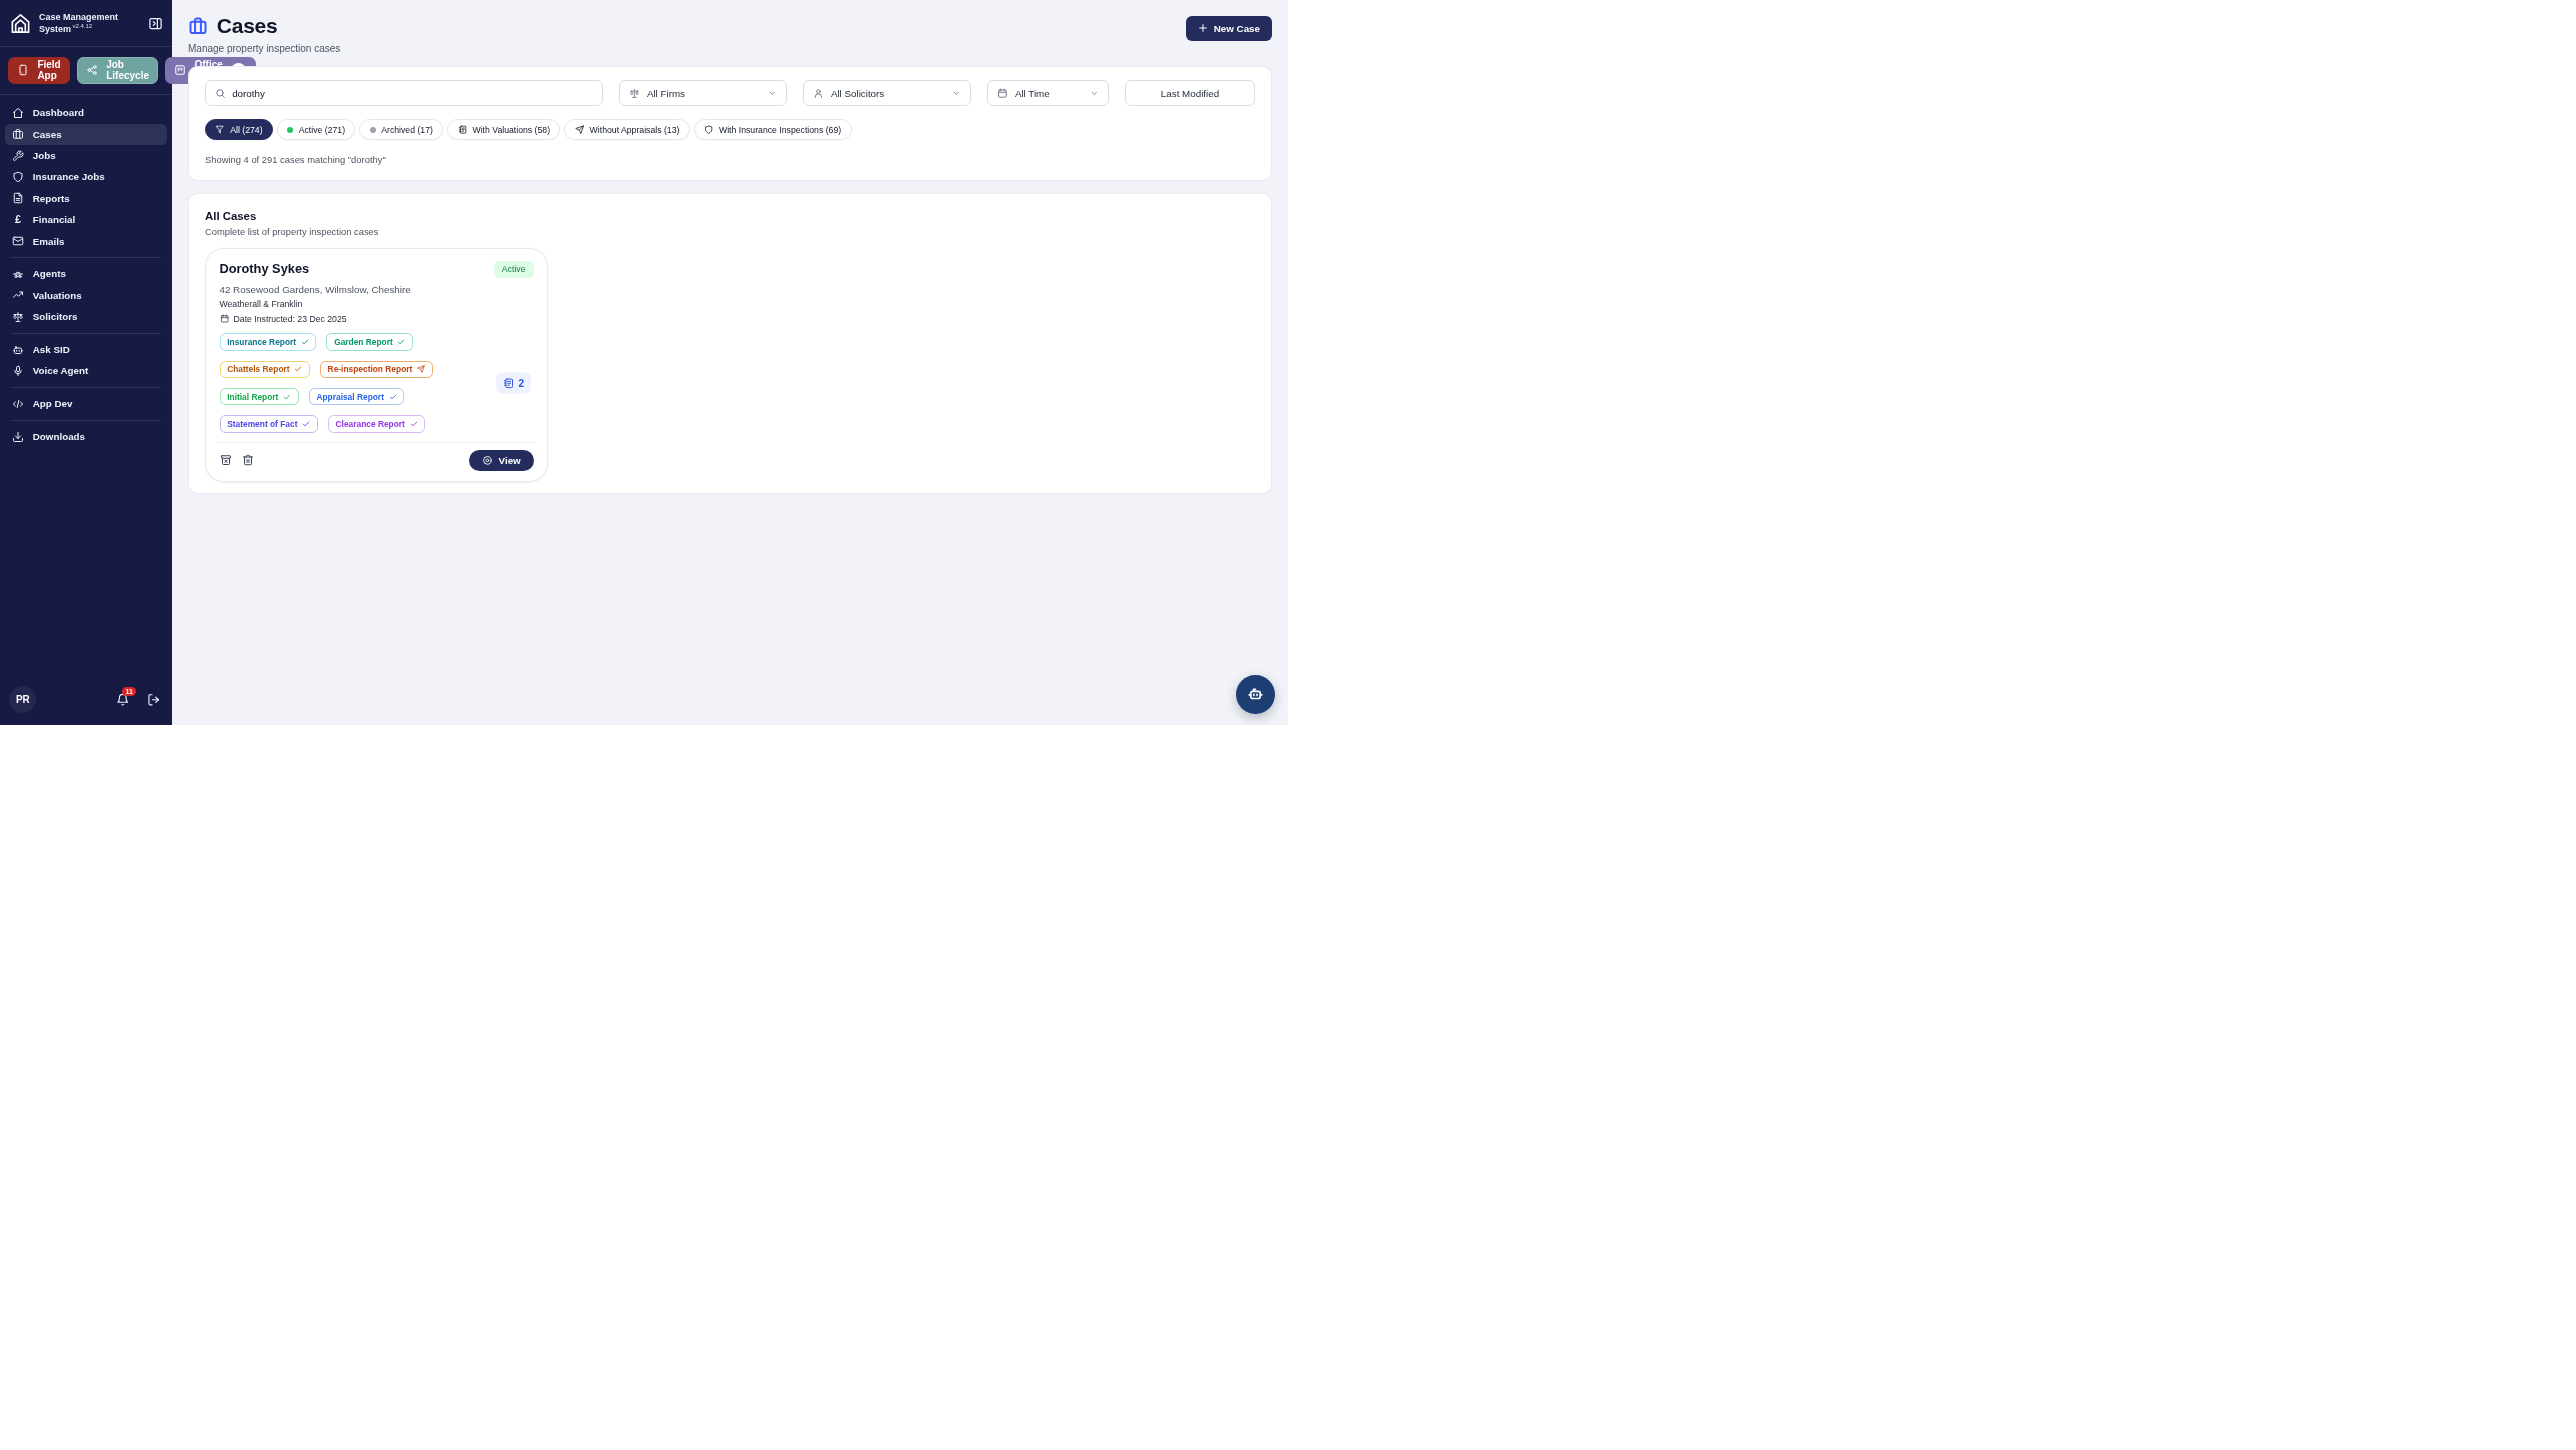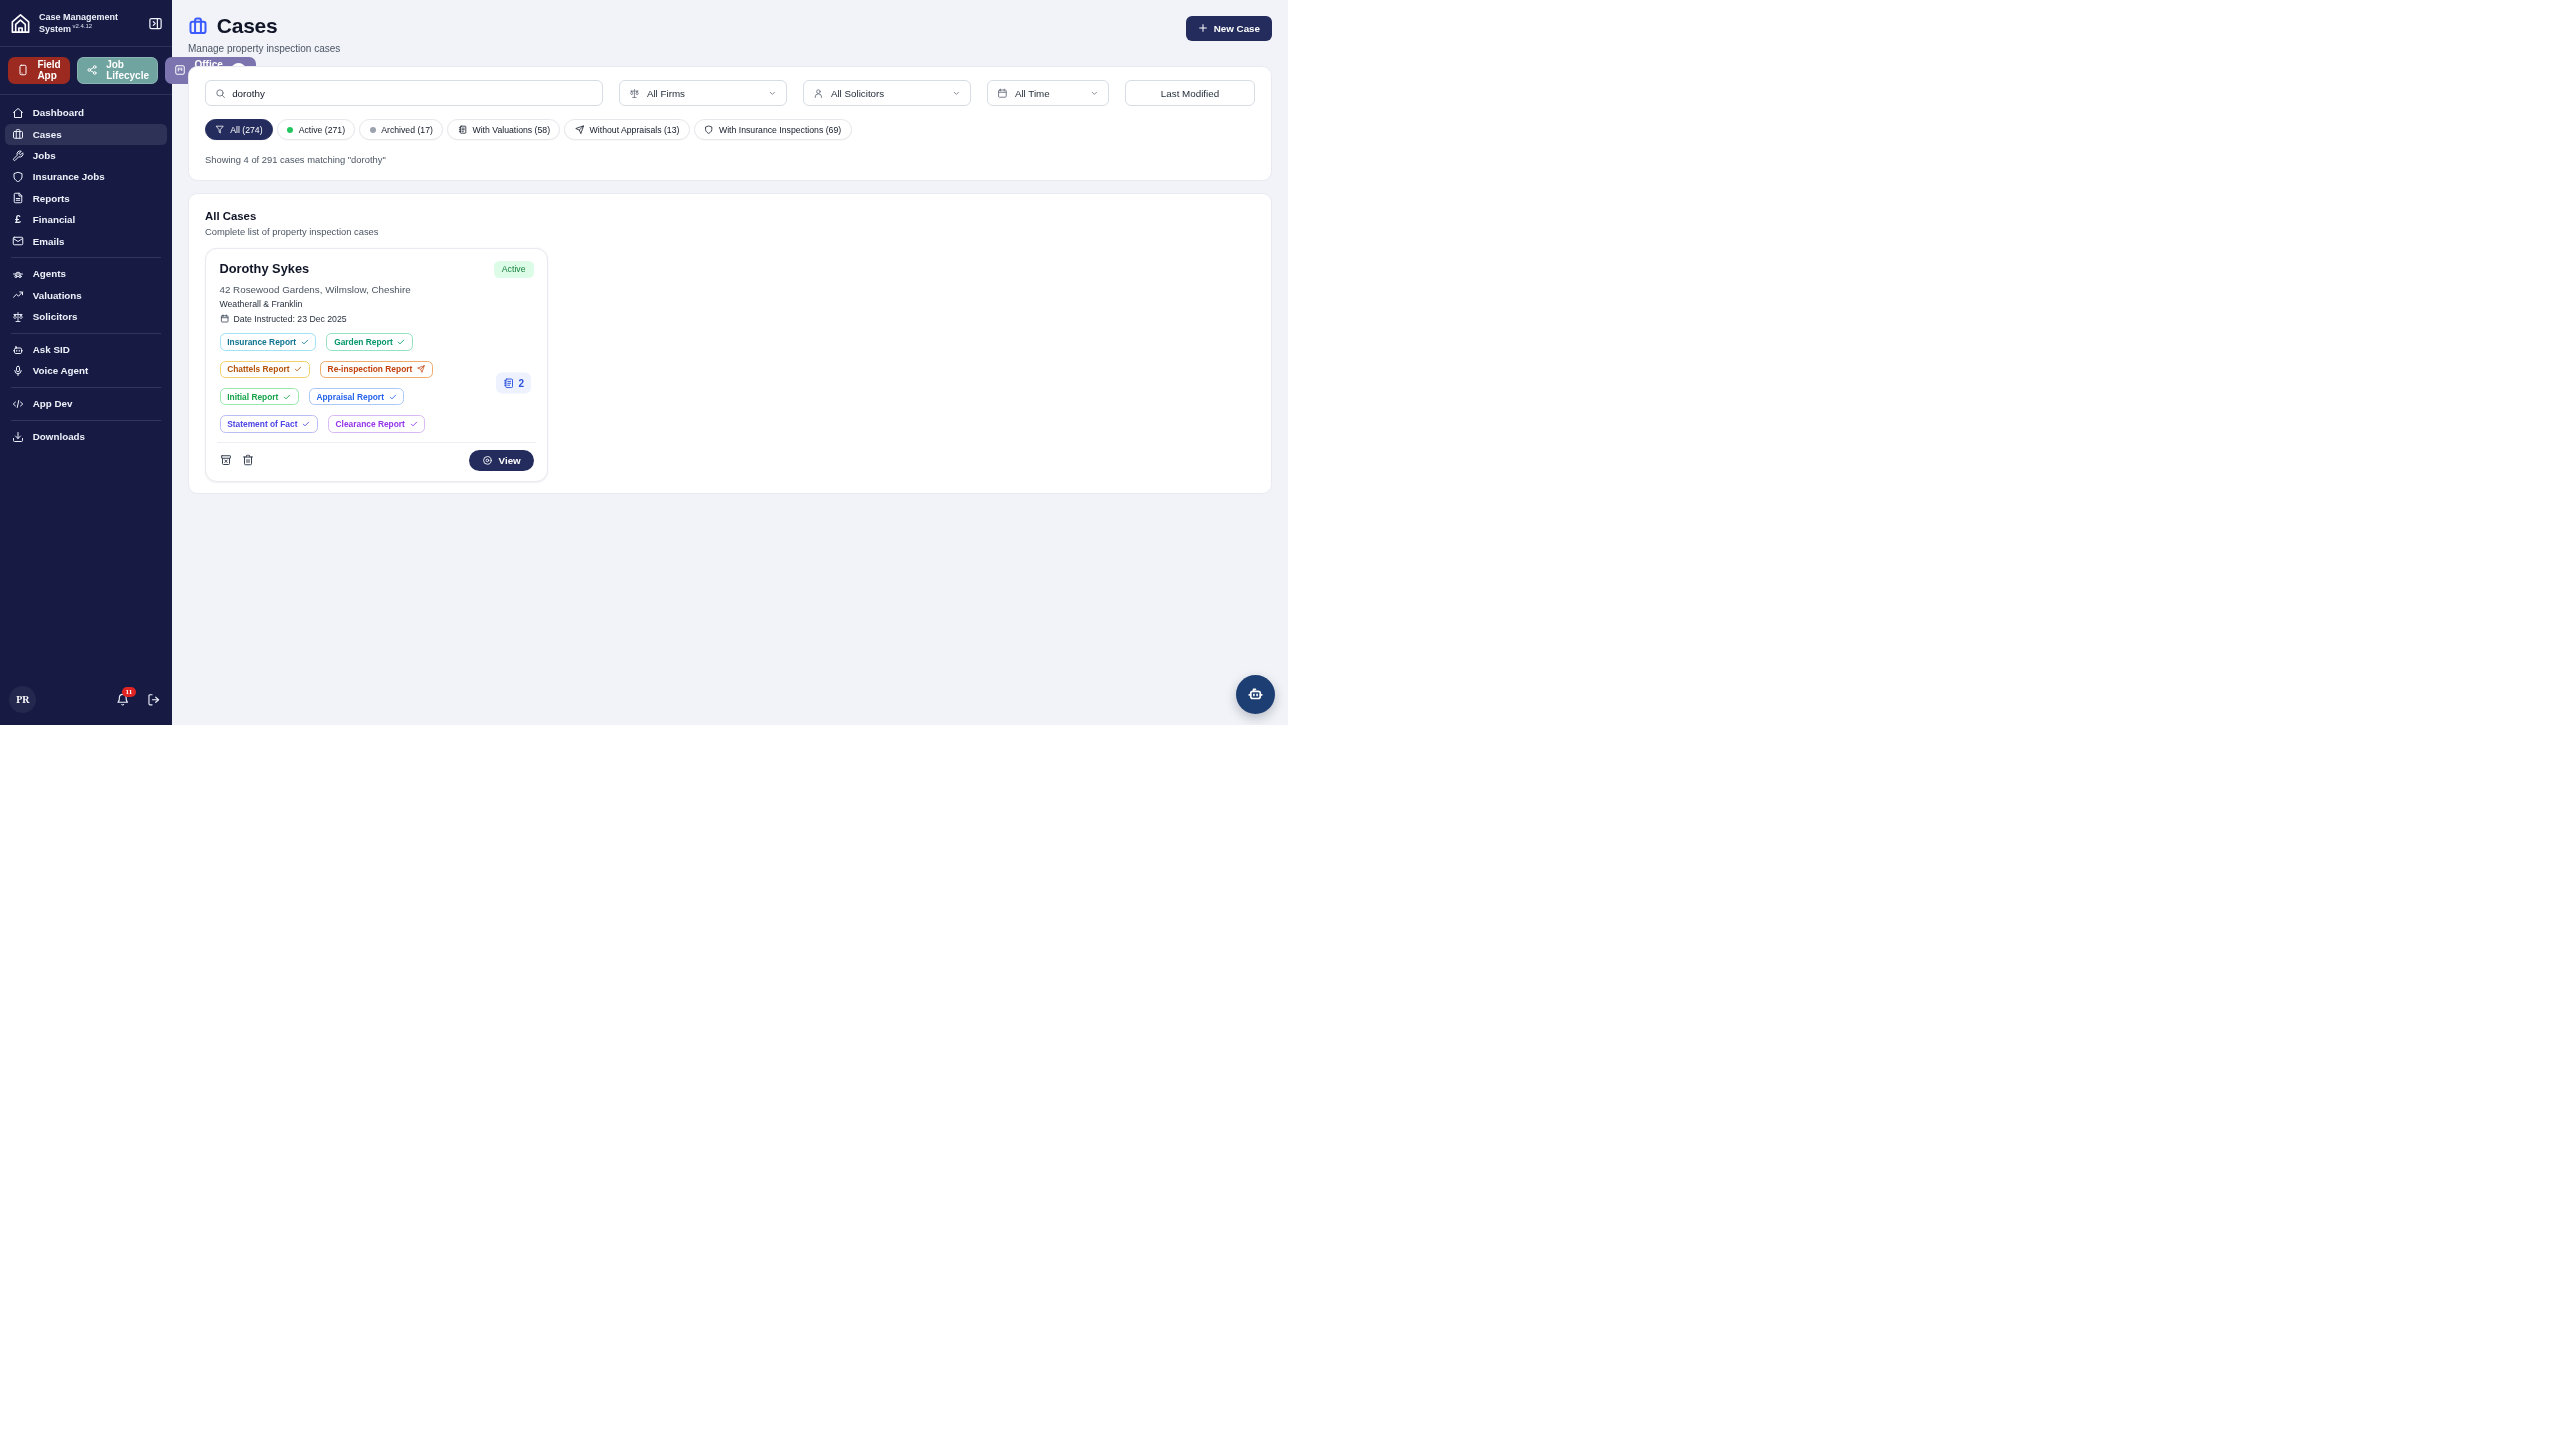--- a/index.html
+++ b/index.html
@@ -22,21 +22,21 @@
   .qbadge { margin-left:auto; background:#fff; color:#171b44; font-size:7.7px; font-weight:700; min-width:15px; height:15px; border-radius:7.4px; display:flex; align-items:center; justify-content:center; padding:0 3.4px; }
 
   .sb-nav { padding:6.7px 5.4px; display:flex; flex-direction:column; }
   .nav-item { display:flex; align-items:center; gap:8.7px; padding:4.7px 6.7px; border-radius:5.4px; font-size:9.8px; font-weight:600; color:#eef1fa; cursor:pointer; }
   .nav-item.active { background:rgba(255,255,255,.10); }
   .nav-ico { width:12px; height:12px; flex-shrink:0; display:flex; align-items:center; justify-content:center; }
   .pound-glyph { font-size:10.8px; font-weight:600; line-height:1; }
   .sb-div { height:0.7px; background:rgba(255,255,255,.12); margin:5.4px 5.4px; }
 
   .sb-spacer { flex:1; }
-  .sb-foot { display:flex; align-items:center; padding:9.4px 12px 12px 9.4px;font-family:Liberation Serif, serif; }
+  .sb-foot { display:flex; align-items:center; padding:9.4px 12px 12px 9.4px; }
   .avatar { font-size:10px; font-weight:700; color:#fff; width:27px; height:27px; display:flex; align-items:center; justify-content:center; background:rgba(255,255,255,.06); border-radius:50%; }
   .foot-icons { margin-left:auto; display:flex; align-items:center; gap:17.5px; }
   .bell-wrap { position:relative; width:13.5px; height:13.5px; color:#eef1fa; cursor:pointer; }
   .badge-red { position:absolute; top:-5.4px; left:6.7px; background:#e02424; color:#fff; font-size:7px; font-weight:700; border-radius:6px; padding:1px 3.4px; }
   .logout { width:13.5px; height:13.5px; color:#eef1fa; cursor:pointer; }
 
   
   .main { flex:1; padding:13.5px 16px 0 16px; position:relative; }
   .page-head { display:flex; align-items:flex-start; justify-content:space-between; }
   .title-row { display:flex; align-items:center; gap:8.7px; }
@@ -62,21 +62,21 @@
   .chip.active { background:#232c5c; border-color:#232c5c; color:#fff; }
   .chip-ico { width:9.4px; height:9.4px; }
   .dot { width:6px; height:6px; border-radius:50%; }
 
   .results { margin-top:13.5px; font-size:9.4px; color:#4b5563; }
 
   .list-card { margin-top:12px; background:#fff; border:0.7px solid #e8eaf0; border-radius:9.4px; padding:16px; height:301px; }
   .lc-title { font-size:11.4px; font-weight:700; color:#101527; }
   .lc-sub { margin-top:4px; font-size:9.4px; color:#4b5563; }
 
-  .case-card { width:343px; margin-top:11.4px; background:#fff; border:0.7px solid #e8eaf0; border-radius:12px; box-shadow:0 0.7px 2px rgba(16,24,40,.07); padding:11.4px 13.5px 9.4px 13.5px; }
+  .case-card { width:343px; margin-top:11.4px; background:#fff; border:0.7px solid #e8eaf0; border-radius:19px; box-shadow:0 0.7px 2px rgba(16,24,40,.07); padding:11.4px 13.5px 9.4px 13.5px; }
   .cc-head { display:flex; align-items:flex-start; justify-content:space-between; }
   .cc-name { font-size:12.8px; font-weight:800; color:#101527; }
   .badge-active { background:#dcfce7; color:#15803d; font-size:8.7px; font-weight:500; border-radius:5.4px; padding:3.4px 8px; }
   .cc-addr { margin-top:6.7px; font-size:9.8px; color:#4b5563; }
   .cc-firm { margin-top:4px; font-size:8.7px; color:#1f2937; }
   .cc-date { margin-top:4.7px; display:flex; gap:4.7px; font-size:8.7px; color:#1f2937; }
   .cal-ico { width:9.4px; height:9.4px; color:#374151; }
 
   .tags-zone { position:relative; margin-top:9.4px; padding-right:47px; }
   .tags-wrap { display:flex; flex-wrap:wrap; gap:10px; max-width:269px;margin-top:7px; }

